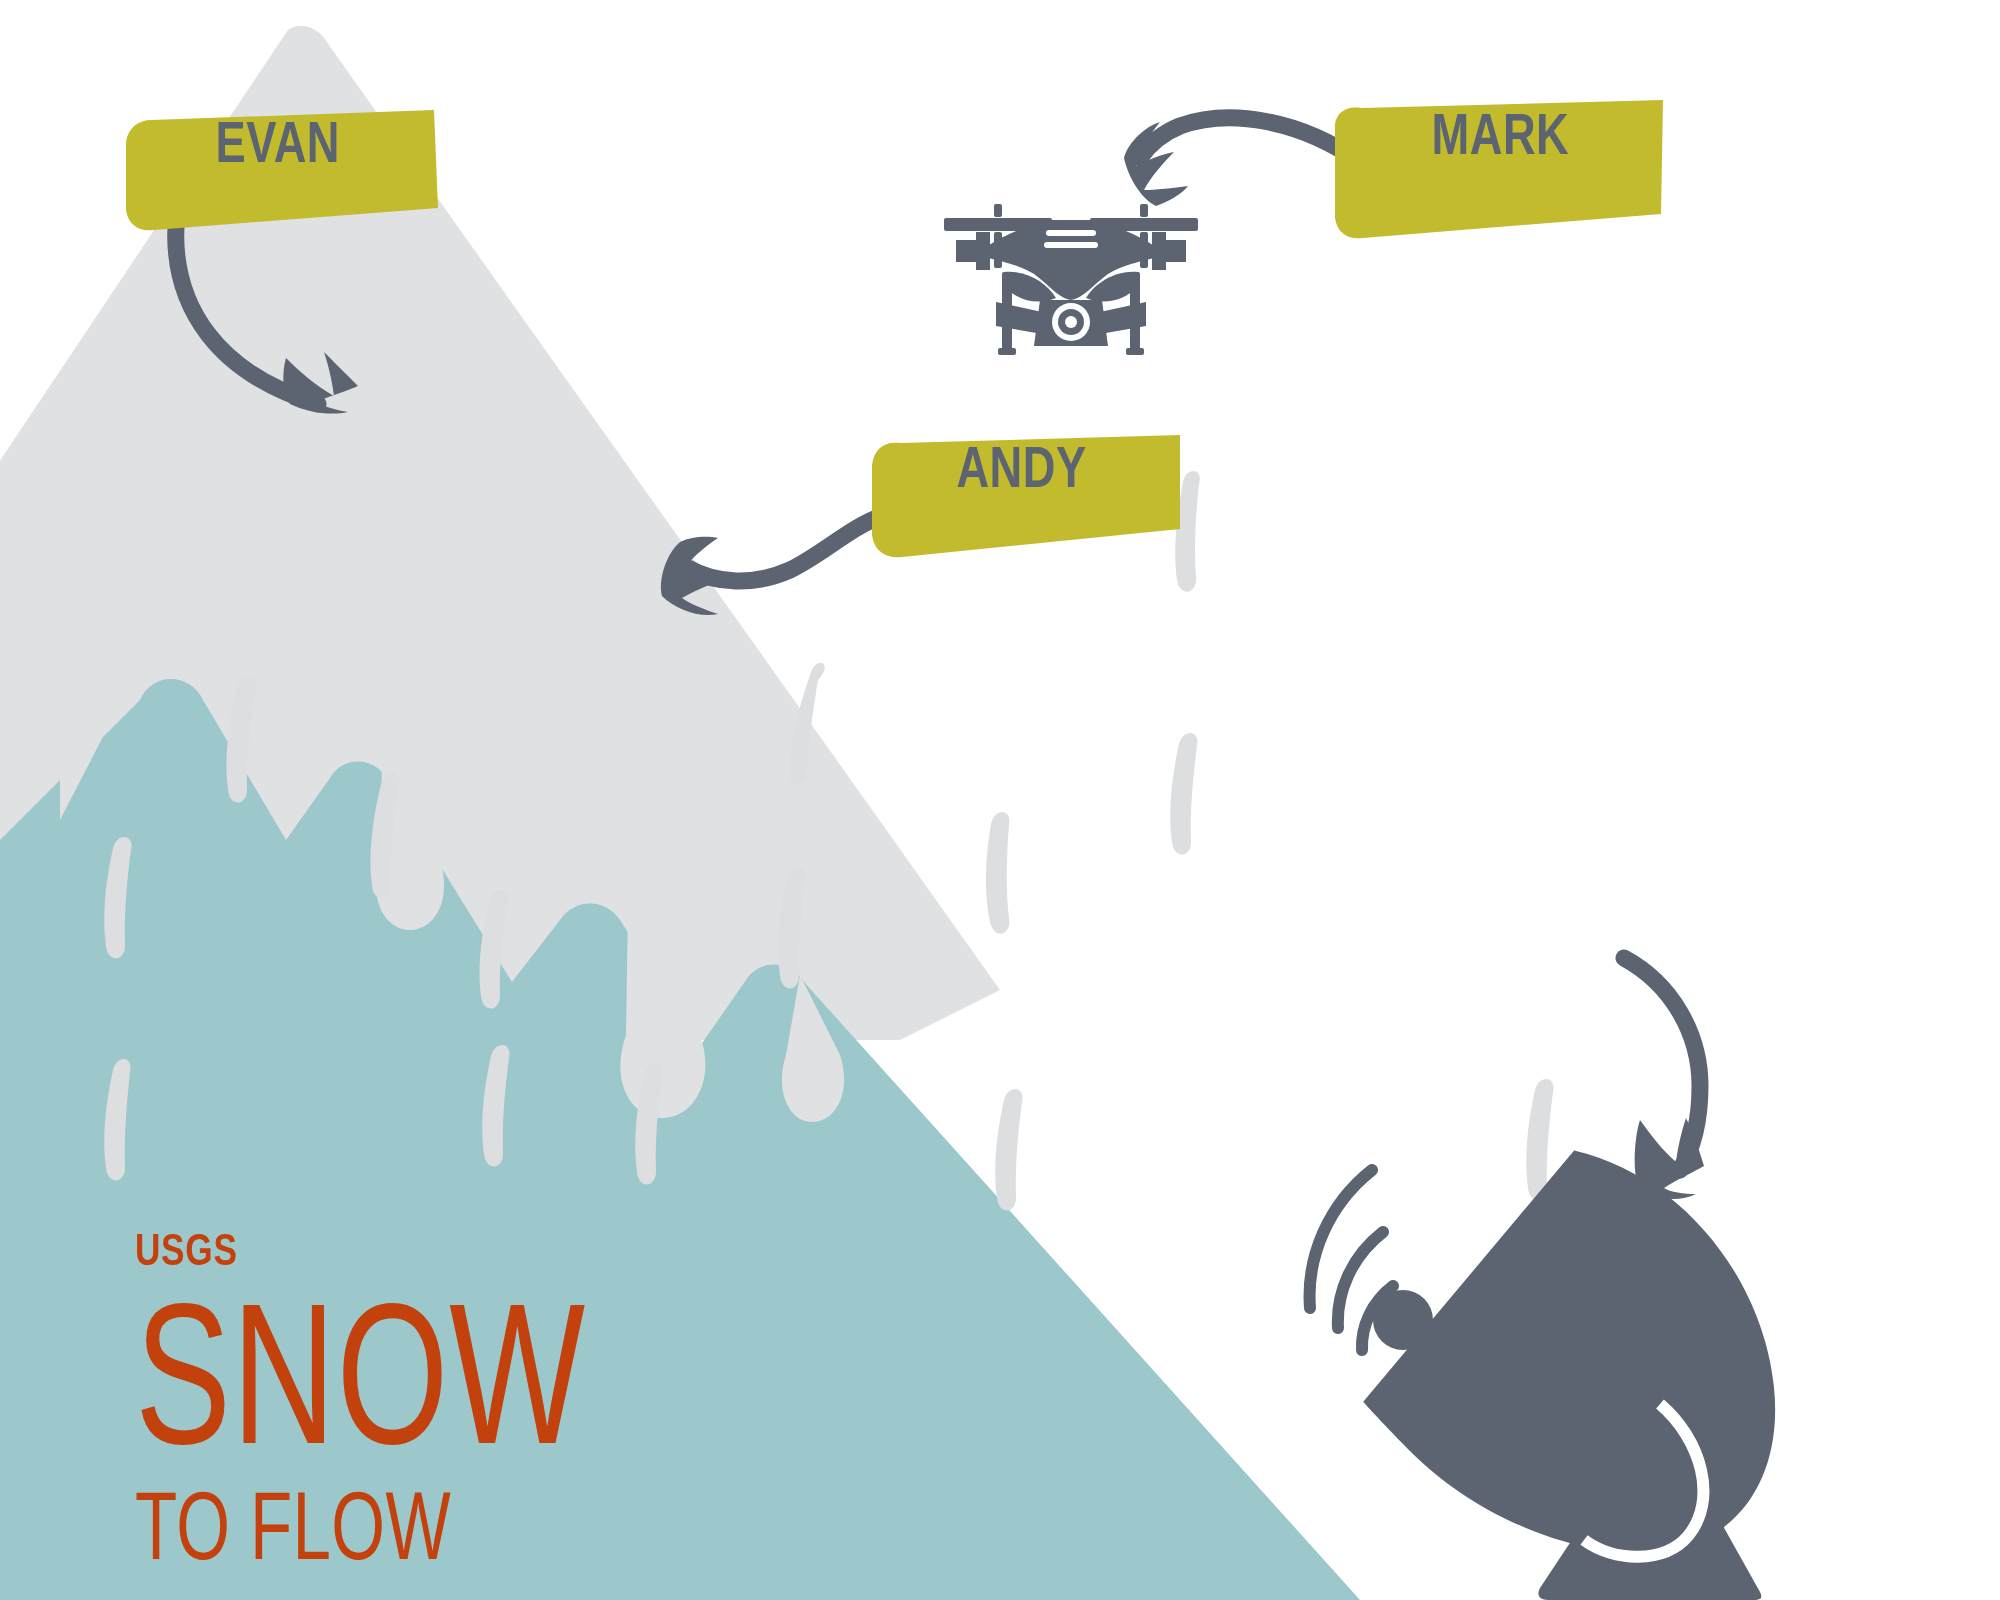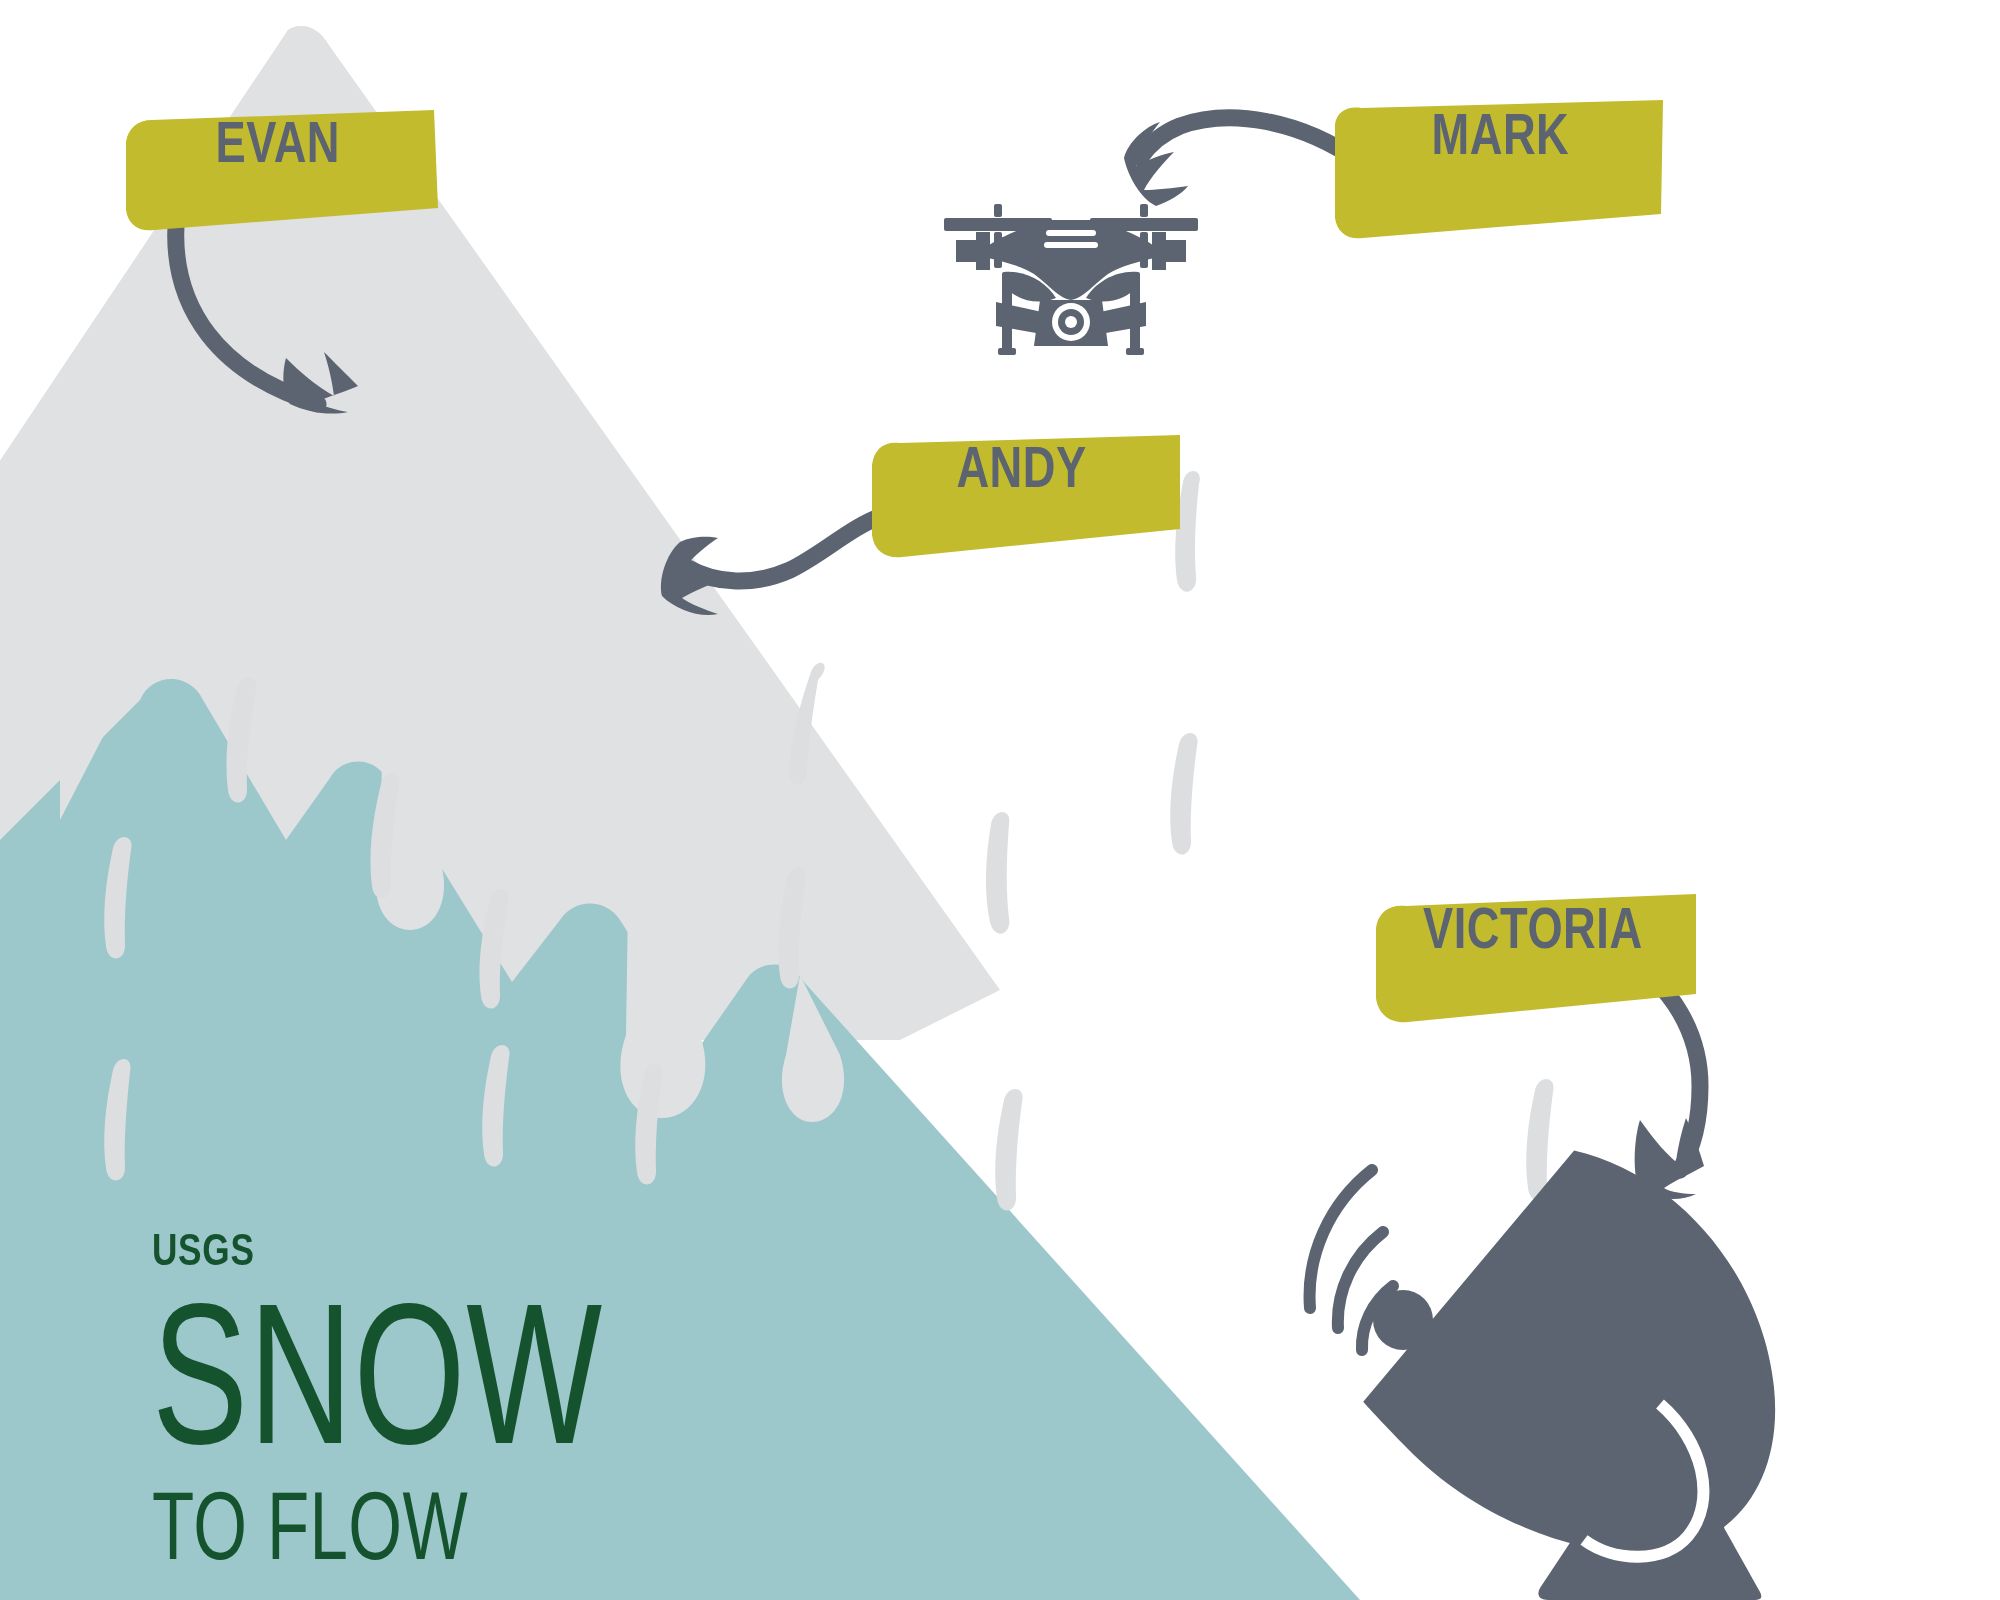--- a/index.html
+++ b/index.html
@@ -43,24 +43,24 @@
   }
   .banner svg.banner-bg {
     position: absolute;
     inset: 0;
     width: 100%;
     height: 100%;
     z-index: 1;
   }
   #title-block {
     position: absolute;
-    left: 152px;
+    left: 135px;
     top: 1228px;
     width: 560px;
-    color: #14532d;
+    color: #c2410c;
   }
   #title-block .eyebrow {
     font-family: "Liberation Sans Narrow", "Liberation Sans", sans-serif;
     font-weight: 700;
     font-size: 44px;
     letter-spacing: 0.02em;
     transform: scaleX(0.8);
     transform-origin: left center;
     line-height: 1;
   }
@@ -322,26 +322,20 @@
     <span class="banner-label" style="font-size:58px;">ANDY</span>
   </div>
 
   <div class="banner" id="banner-mark" style="left:1333px; top:100px; width:334px; height:142px;">
     <svg class="banner-bg" viewBox="0 0 334 142" preserveAspectRatio="none">
       <path d="M 2 24 C 4 12 14 6 28 8 L 330 0 L 328 114 L 30 138 C 14 140 4 132 2 118 Z" fill="#c2bb2d"></path>
     </svg>
     <span class="banner-label" style="font-size:58px;">MARK</span>
   </div>
 
-  <div class="banner" id="banner-victoria" style="left:1366px; top:894px; width:334px; height:134px;">
-    <svg class="banner-bg" viewBox="0 0 334 134" preserveAspectRatio="none">
-      <path d="M 10 34 C 12 18 24 10 40 12 L 330 0 L 330 100 L 42 128 C 24 130 12 120 10 104 Z" fill="#c2bb2d"></path>
-    </svg>
-    <span class="banner-label" style="font-size:58px;">VICTORIA</span>
-  </div>
 
   <div id="title-block">
     <div class="eyebrow">USGS</div>
     <div class="big">SNOW</div>
     <div class="sub">TO FLOW</div>
   </div>
 
 </div>
 
 </body></html>

